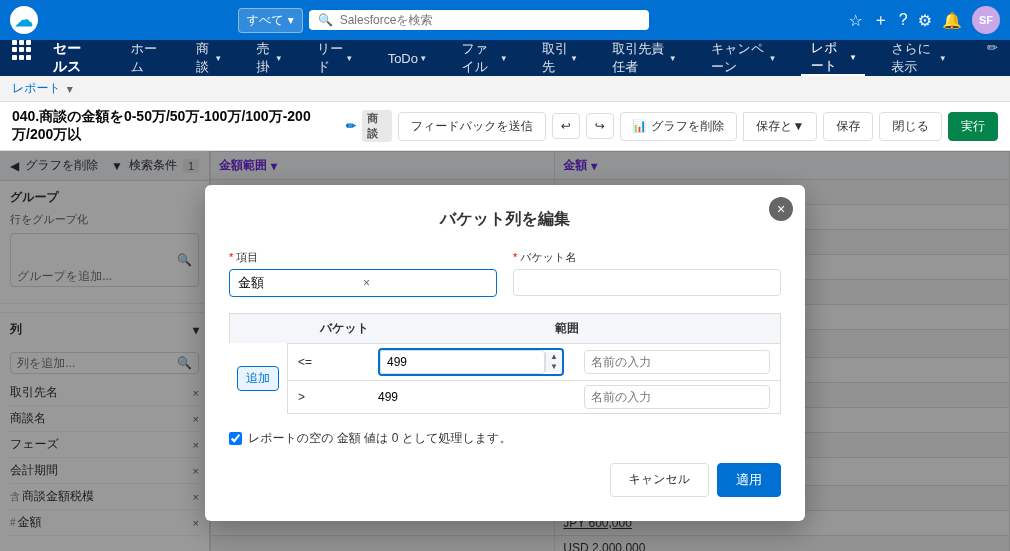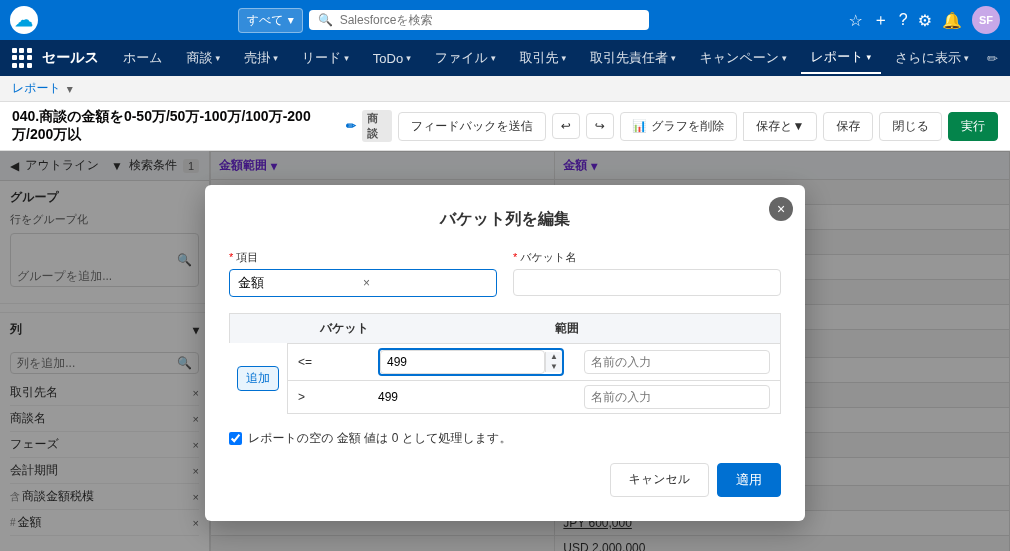--- a/index.html
+++ b/index.html
@@ -54,22 +54,22 @@
       width: 28px; height: 28px; border-radius: 50%;
       background: #c8a8e8;
       display: flex; align-items: center; justify-content: center;
       font-size: 11px; color: #fff; font-weight: bold;
     }
 
     
     .second-nav {
       background: #032d60;
       height: 36px;
-      display: flex; align-items: center;
-      padding: 0 12px; gap: 4px;
+      display: flex; 
+      padding: 0 12px; gap: 16px;
       color: #fff; font-size: 13px;
     }
     .app-grid-icon {
       width: 20px; height: 20px;
       display: grid; grid-template-columns: 1fr 1fr 1fr;
       gap: 2px; cursor: pointer; margin-right: 6px;
     }
     .app-grid-icon span {
       background: #fff; border-radius: 1px;
       width: 5px; height: 5px;
@@ -411,21 +411,21 @@
     <button class="btn">閉じる</button>
     <button class="btn btn-success">実行</button>
   </div>
 </div>
 
 <div class="main-area">
 
   <div class="sidebar">
     <div class="sidebar-toggle">
       <span>◀</span>
-      <span>アウトライン</span>
+      <span>グラフを削除</span>
       <span style="flex:1"></span>
       <span>▼</span>
       <span>検索条件</span>
       <span class="badge">1</span>
     </div>
     <div class="sidebar-section">
       <div class="sidebar-section-title">
         <span>グループ</span>
       </div>
       <div class="sidebar-section-subtitle">行をグループ化</div>

